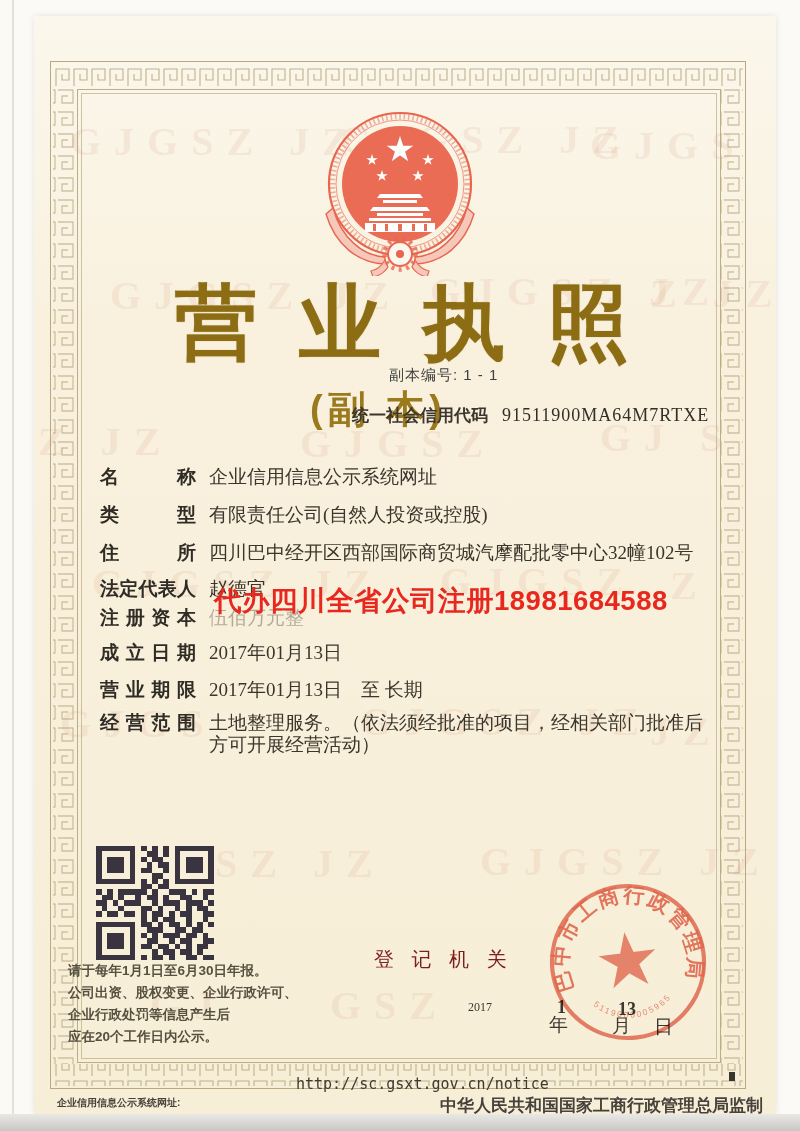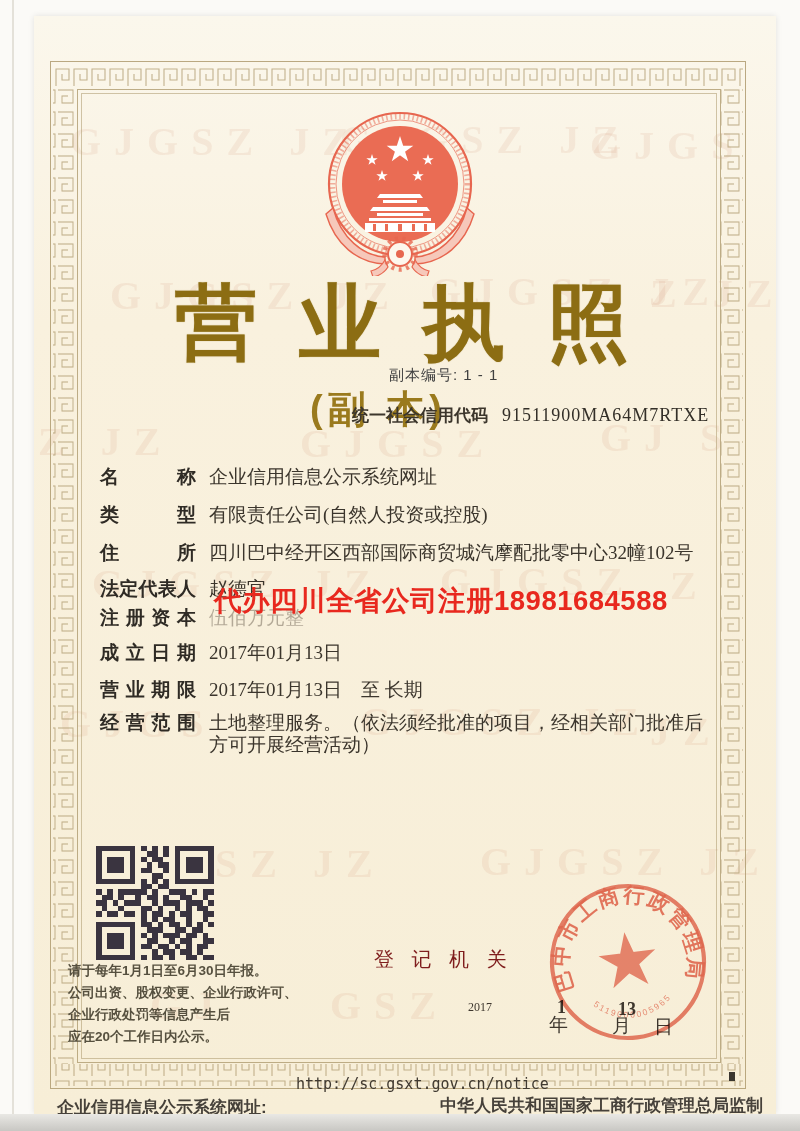--- a/index.html
+++ b/index.html
@@ -55,21 +55,21 @@
   #dt-day{left:618px;top:999px;font-size:18px;font-weight:bold;}
   #dt-dchar{left:654px;top:1014px;font-size:19px;}
   #seal{position:absolute;left:540px;top:874px;width:176px;height:176px;z-index:5;
      mix-blend-mode:multiply;opacity:.85;transform:rotate(-7deg);}
   
   #notes{position:absolute;left:68px;top:960px;width:270px;font-size:13.5px;color:#56503f;
      line-height:1.62;font-weight:bold;}
   
   #f-url{position:absolute;left:296px;top:1075px;font-size:15px;color:#403a31;
      font-family:"DejaVu Sans Mono",monospace;z-index:3;}
-  #f-site{position:absolute;left:57px;top:1096px;font-size:17px;color:#46413a;font-weight:bold;}
+  #f-site{position:absolute;left:57px;top:1096px;font-size:10px;color:#46413a;font-weight:bold;}
   #f-issuer{position:absolute;right:37px;top:1094px;font-size:17px;color:#46413a;font-weight:bold;}
   #artifact{position:absolute;left:729px;top:1072px;width:6px;height:9px;background:#3a362f;}
 </style>
 </head>
 <body>
 
 <div id="scan">
   <div id="paper"></div>
   <div id="wm-layer">
       <span style="left: 70px; top: 118px;">GJGSZ JZ</span>

